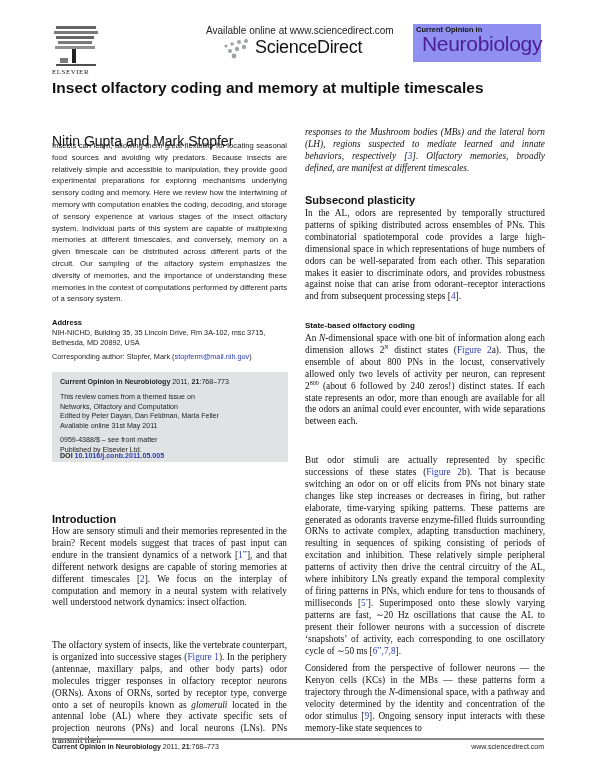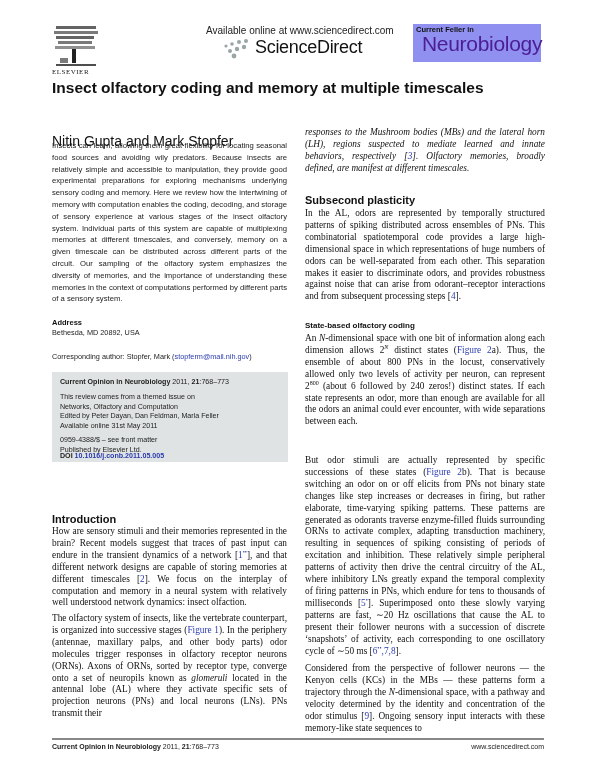--- a/index.html
+++ b/index.html
@@ -35,21 +35,21 @@
   #ib-themed { top:393px; }
   #ib-avail { top:422px; }
   #ib-issn { top:436px; }
   #ib-doi { top:452px; }
 
   .heading { font-size:11px; font-weight:bold; color:#111; }
   .subheading { font-size:8px; font-weight:bold; color:#111; }
   .body-text { font-size:9.3px; line-height:11.9px; text-align:justify; color:#111; }
   #intro-head { top:513px; }
   #intro-p1 { top:526px; }
-  #intro-p2 { top:613px; }
+  #intro-p2 { top:640px; }
 
   #r-p1 { top:127px;font-style:italic; }
   #subsec-head { top:194px; }
   #subsec-p1 { top:208px; }
   #state-head { top:321px; }
   #state-p1 { top:333px; }
   #state-p2 { top:455px; }
   #state-p3 { top:663px; }
 
   #footer-rule { left:52px; top:738px; width:492px; height:2px; background:#888; }
@@ -83,30 +83,31 @@
       <circle cx="24" cy="3" r="2"></circle>
     <circle cx="8" cy="13" r="2"></circle>
       <circle cx="15" cy="11" r="2.2"></circle>
       <circle cx="22" cy="9" r="2.2"></circle>
     <circle cx="12" cy="18" r="2.4"></circle>
   </g>
 </svg>
 <div id="sd-text" class="abs sans">ScienceDirect</div>
 
 <div id="journal-box" class="abs"></div>
-<div id="journal-small" class="abs sans">Current Feller in</div>
+<div id="journal-small" class="abs sans">Current Opinion in</div>
 <div id="journal-big" class="abs sans">Neurobiology</div>
 
 <div id="title" class="abs sans">Insect olfactory coding and memory at multiple timescales</div>
 <div id="authors" class="abs sans">Nitin Gupta and Mark Stopfer</div>
 
 <div id="abstract" class="abs col-left sans">Insects can learn, allowing them great flexibility for locating seasonal food sources and avoiding wily predators. Because insects are relatively simple and accessible to manipulation, they provide good experimental preparations for exploring mechanisms underlying sensory coding and memory. Here we review how the intertwining of memory with computation enables the coding, decoding, and storage of sensory experience at various stages of the insect olfactory system. Individual parts of this system are capable of multiplexing memories at different timescales, and conversely, memory on a given timescale can be distributed across different parts of the circuit. Our sampling of the olfactory system emphasizes the diversity of memories, and the importance of understanding these memories in the context of computations performed by different parts of a sensory system.</div>
 
 <div id="address-label" class="abs col-left sans">Address</div>
 <div id="address-text" class="abs col-left sans">
+  <div>NIH-NICHD, Building 35, 35 Lincoln Drive, Rm 3A-102, msc 3715,</div>
   <div>Bethesda, MD 20892, USA</div>
 </div>
 <div id="corr" class="abs col-left sans"><span>Corresponding author: Stopfer, Mark (</span><span class="blue">stopferm@mail.nih.gov</span><span>)</span></div>
 
 <div id="info-box" class="abs"></div>
 <div id="ib-journal" class="abs ib sans"><b>Current Opinion in Neurobiology</b><span> 2011, </span><b>21</b><span>:768–773</span></div>
 <div id="ib-themed" class="abs ib sans">
   <div>This review comes from a themed issue on</div>
   <div>Networks, Olfactory and Computation</div>
   <div>Edited by Peter Dayan, Dan Feldman, Marla Feller</div>

